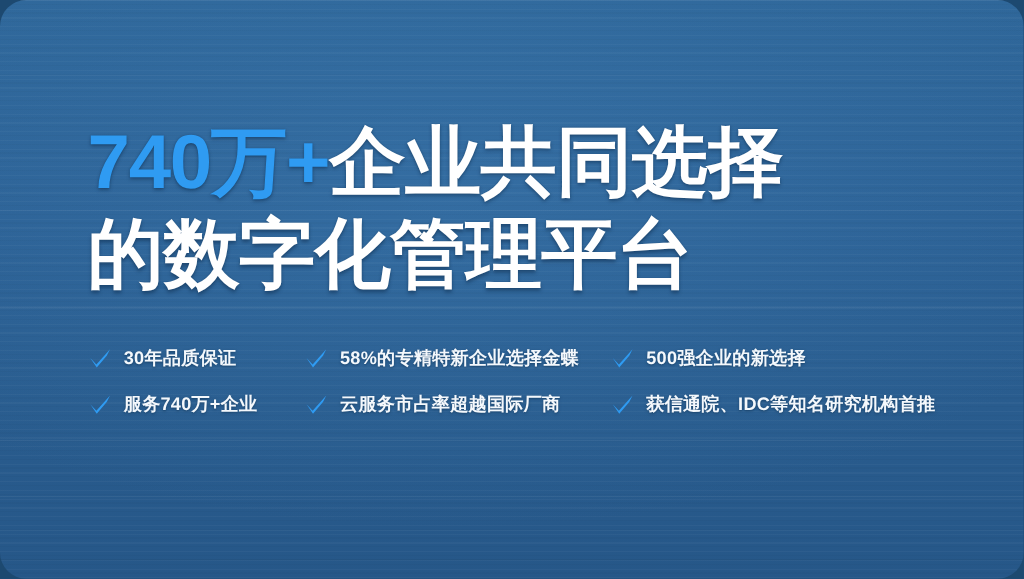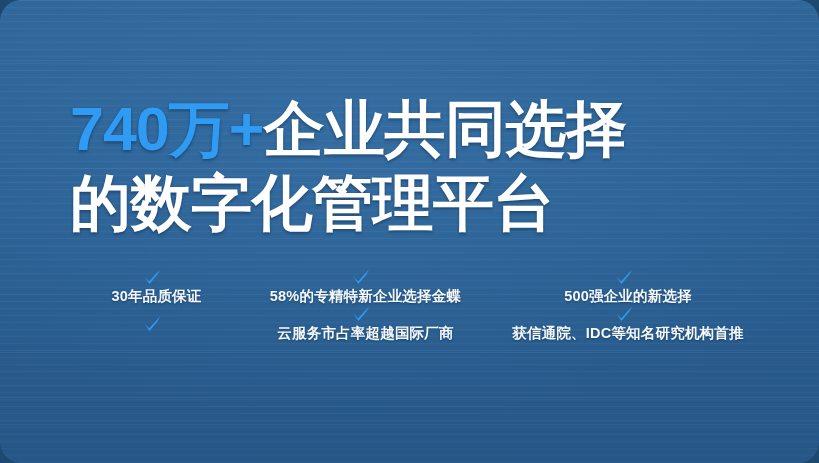--- a/index.html
+++ b/index.html
@@ -95,21 +95,20 @@
   }
   .feature-row {
     display: flex;
     align-items: center;
     height: 37px;
   }
   .feature-item {
     display: flex;
     align-items: center;
     white-space: nowrap;
-    flex-direction: column;
   }
   .feature-item.col1 { width: 173px; }
   .feature-item.col2 { width: 245px; }
   .feature-item.col3 { width: 280px; text-align: center; }
 
   .check-icon {
     flex: 0 0 auto;
     width: 20px;
     height: 20px;
     margin-right: 9px;
@@ -171,20 +170,21 @@
         </div>
       </div>
 
       <div class="feature-row">
         <div class="feature-item col1">
           <span class="check-icon">
             <svg width="20" height="20" viewBox="0 0 20 20" aria-hidden="true">
               <path d="M2.2 9.3 L7.1 14.6 L18.0 2.4 L15.4 7.6 L7.4 17.0 Z" fill="#2f9bf2"></path>
             </svg>
           </span>
+          <span class="feature-label">服务740万+企业</span>
         </div>
         <div class="feature-item col2">
           <span class="check-icon">
             <svg width="20" height="20" viewBox="0 0 20 20" aria-hidden="true">
               <path d="M2.2 9.3 L7.1 14.6 L18.0 2.4 L15.4 7.6 L7.4 17.0 Z" fill="#2f9bf2"></path>
             </svg>
           </span>
           <span class="feature-label">云服务市占率超越国际厂商</span>
         </div>
         <div class="feature-item col3">

